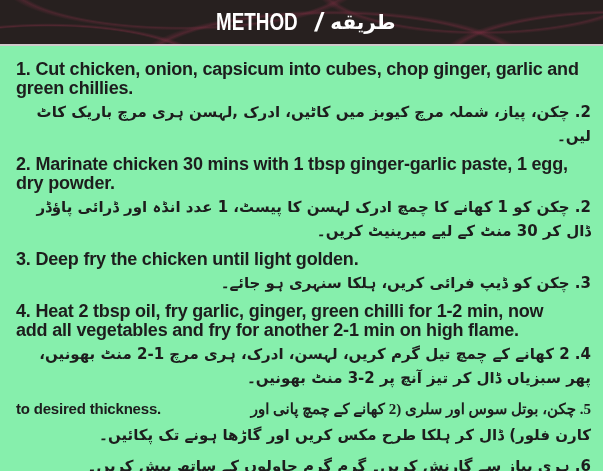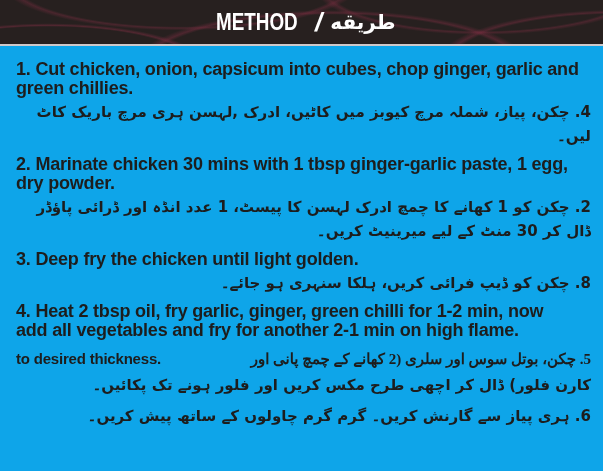--- a/index.html
+++ b/index.html
@@ -3,21 +3,21 @@
 <meta charset="utf-8">
 <style>
   html,body{margin:0;padding:0;}
   body{
     width:603px;height:471px;
     font-family:"Liberation Sans","DejaVu Sans",sans-serif;
     background:#ffffff;overflow:hidden;
   }
   .card{
     width:603px;height:471px;
-    background:#0ea5e9;
+    background:#86efac;
     position:relative;
     box-sizing:border-box;
   }
   
   .method-header{
     height:44px;
     background:
       radial-gradient(ellipse 260px 70px at 8% 150%, rgba(0,0,0,0) 56%, rgba(116,44,62,.55) 58%, rgba(0,0,0,0) 61%),
       radial-gradient(ellipse 300px 80px at 30% -40%, rgba(0,0,0,0) 55%, rgba(116,44,62,.45) 57%, rgba(0,0,0,0) 60%),
       radial-gradient(ellipse 320px 90px at 55% 150%, rgba(0,0,0,0) 57%, rgba(116,44,62,.5) 59%, rgba(0,0,0,0) 62%),
@@ -88,43 +88,44 @@
       <span class="title-en">METHOD</span>
       <span class="title-slash">/</span>
       <span class="title-ur" dir="rtl">طريقه</span>
     </div>
   </header>
 
   <main class="steps">
 
     <div class="step">
       <p class="en-line">1. Cut chicken, onion, capsicum into cubes, chop ginger, garlic and green chillies.</p>
-      <p class="ur-line" dir="rtl">4. چکن، پیاز، شملہ مرچ کیوبز میں کاٹیں، ادرک ,لہسن ہری مرچ باریک کاٹ لیں۔</p>
+      <p class="ur-line" dir="rtl">2. چکن، پیاز، شملہ مرچ کیوبز میں کاٹیں، ادرک ,لہسن ہری مرچ باریک کاٹ لیں۔</p>
     </div>
 
     <div class="step">
       <p class="en-line">2. Marinate chicken 30 mins with 1 tbsp ginger-garlic paste, 1 egg, dry powder.</p>
       <p class="ur-line" dir="rtl">2. چکن کو 1 کھانے کا چمچ ادرک لہسن کا پیسٹ، 1 عدد انڈہ اور ڈرائی پاؤڈر ڈال کر 30 منٹ کے لیے میرینیٹ کریں۔</p>
     </div>
 
     <div class="step">
       <p class="en-line">3. Deep fry the chicken until light golden.</p>
-      <p class="ur-line" dir="rtl">8. چکن کو ڈیپ فرائی کریں، ہلکا سنہری ہو جائے۔</p>
+      <p class="ur-line" dir="rtl">3. چکن کو ڈیپ فرائی کریں، ہلکا سنہری ہو جائے۔</p>
     </div>
 
     <div class="step">
       <p class="en-line en-wrap">4. Heat 2 tbsp oil, fry garlic, ginger, green chilli for 1-2 min, now add all vegetables and fry for another 2-1 min on high flame.</p>
+      <p class="ur-line" dir="rtl">4. 2 کھانے کے چمچ تیل گرم کریں، لہسن، ادرک، ہری مرچ 1-2 منٹ بھونیں، پھر سبزیاں ڈال کر تیز آنچ پر 2-3 منٹ بھونیں۔</p>
     </div>
 
     <div class="step">
       <div class="mixed-row">
         <span class="en-part">to desired thickness.</span>
         <span class="ur-part" dir="rtl">5. چکن، بوتل سوس اور سلری (2 کھانے کے چمچ پانی اور</span>
       </div>
-      <p class="ur-line" dir="rtl">کارن فلور) ڈال کر اچھی طرح مکس کریں اور فلور ہونے تک پکائیں۔</p>
+      <p class="ur-line" dir="rtl">کارن فلور) ڈال کر ہلکا طرح مکس کریں اور گاڑھا ہونے تک پکائیں۔</p>
     </div>
 
     <div class="step">
       <p class="ur-line" dir="rtl">6. ہری پیاز سے گارنش کریں۔ گرم گرم چاولوں کے ساتھ پیش کریں۔</p>
     </div>
 
   </main>
 </div>
 
 </body></html>

